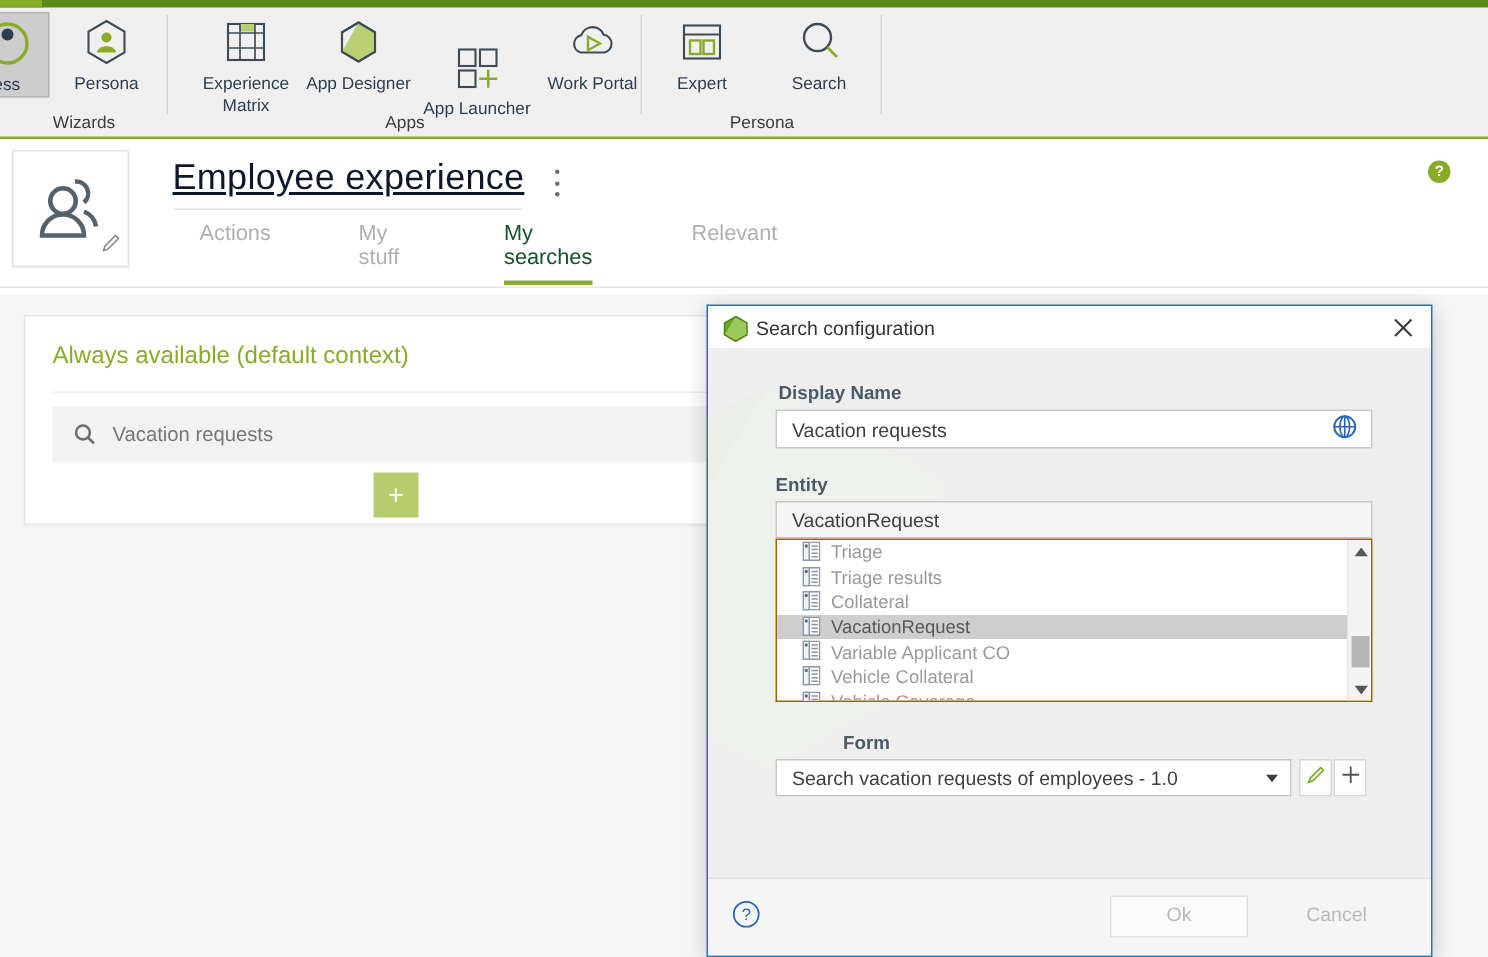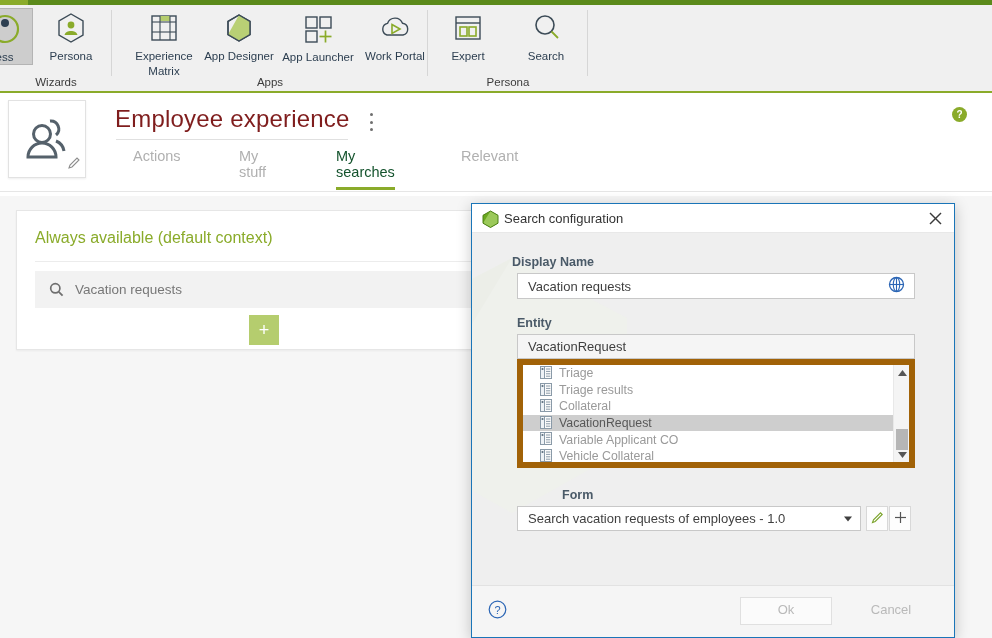--- a/index.html
+++ b/index.html
@@ -58,21 +58,21 @@
     background:#ffffff;
   }
   .avatar-box {
     position:absolute; left: 8px; top: 7px; width: 78px; height: 78px;
     background:#ffffff; border:1px solid #e2e2e2; box-sizing:border-box;
     box-shadow: 0 1px 2px rgba(0,0,0,.07);
   }
   .avatar-pencil { position:absolute; right:4px; bottom:3px; }
   .page-title {
     position:absolute; left:115px; top:12px;
-    font-size: 24px; color:#7f1d1d; font-weight: 400; letter-spacing:.2px;
+    font-size: 24px; color:#0f172a; font-weight: 400; letter-spacing:.2px;text-decoration:underline;
   }
   .title-kebab {
     position:absolute; left:364px; top:20px; width:14px; height:18px;
     display:flex; flex-direction:column; justify-content:space-between; align-items:center;
   }
   .title-kebab i { width:3px; height:3px; background:#6f6f6f; border-radius:50%; display:block; }
   .title-underline {
     position:absolute; left:116px; top:46px; width:232px; height:1px; background:#e0e0e0;
   }
   .tabs { position:absolute; left:116px; top:55px; height: 36px; }
@@ -174,21 +174,21 @@
   .txtinput {
     position:absolute; background:#ffffff; border:1px solid #c8c8c8; box-sizing:border-box;
     font-size:13px; color:#3f3f3f;
     display:flex; align-items:center;
   }
   .txtinput span.val { margin-left:10px; }
   .input-suffix-icon { position:absolute; right:9px; top:50%; transform:translateY(-50%); }
 
   .entity-box {
     position:absolute; left:45px; top:102px; width:398px; height:115px;
-    background:#ffffff; border:6px solid #a16207; box-sizing:border-box; overflow:hidden;
+    background:#ffffff; border:1px solid #a16207; box-sizing:border-box; overflow:hidden;
   }
   .entity-list { position:absolute; left:0; top:0; right:16px; bottom:0; overflow:hidden; }
   .entity-item {
     height:16.6px; display:flex; align-items:center; font-size:12.3px; color:#9a9a9a;
     padding-left:36px; box-sizing:border-box; position:relative;
   }
   .entity-item .ei-icon { position:absolute; left:17px; top:1px; }
   .entity-item.selected { background:#cecece; color:#585858; }
   .entity-scroll {
     position:absolute; right:0; top:0; width:16px; bottom:0; background:#f4f4f4;
@@ -271,21 +271,21 @@
           <span class="ric">
             <svg width="34" height="34" viewBox="0 0 34 34">
               <polygon points="17,4 28,10.5 28,23.5 17,30 6,23.5 6,10.5" fill="none" stroke="#3c4b57" stroke-width="1.4"></polygon>
               <path d="M17,4 L6,23.5 L17,30 L28,23.5 L28,10.5 Z" fill="#b5cd6e" opacity="0.95"></path>
               <polygon points="17,4 28,10.5 28,23.5 17,30 6,23.5 6,10.5" fill="none" stroke="#3c4b57" stroke-width="1.4"></polygon>
             </svg>
           </span>
           <span class="rlabel">App Designer</span>
         </div>
 
-        <div class="rbtn" style="left:150px; top:4px; width:112px;">
+        <div class="rbtn" style="left:150px; top:20px; width:112px;">
           <span class="ric">
             <svg width="34" height="34" viewBox="0 0 34 34">
               <rect x="5" y="5" width="11" height="11" fill="none" stroke="#3c4b57" stroke-width="1.4"></rect>
               <rect x="19" y="5" width="11" height="11" fill="none" stroke="#3c4b57" stroke-width="1.4"></rect>
               <rect x="5" y="19" width="11" height="11" fill="none" stroke="#3c4b57" stroke-width="1.4"></rect>
               <line x1="24.5" y1="18.5" x2="24.5" y2="30.5" stroke="#8aab2a" stroke-width="1.7"></line>
               <line x1="18.5" y1="24.5" x2="30.5" y2="24.5" stroke="#8aab2a" stroke-width="1.7"></line>
             </svg>
           </span>
           <span class="rlabel">App Launcher</span>
@@ -430,21 +430,21 @@
 
     <span class="dlg-watermark">
       <svg width="220" height="300" viewBox="0 0 220 300">
         <polygon points="60,20 175,80 175,210 60,275 -55,210 -55,80" fill="#e8eedf"></polygon>
         <polygon points="60,20 -55,210 60,275 175,210 175,80" fill="#f1f4ea"></polygon>
       </svg>
     </span>
 
     <div class="dlg-body">
 
-      <div class="field-label" style="left:40px; top:22px;">Display Name</div>
+      <div class="field-label" style="left:47px; top:22px;">Display Name</div>
       <div class="txtinput" style="left:45px; top:40px; width:398px; height:26px;">
         <span class="val" title="Display Name">Vacation requests</span>
         <span class="input-suffix-icon">
           <svg width="17" height="17" viewBox="0 0 17 17">
             <circle cx="8.5" cy="8.5" r="7" fill="none" stroke="#2c66b5" stroke-width="1.3"></circle>
             <ellipse cx="8.5" cy="8.5" rx="3.2" ry="7" fill="none" stroke="#2c66b5" stroke-width="1.1"></ellipse>
             <line x1="1.5" y1="8.5" x2="15.5" y2="8.5" stroke="#2c66b5" stroke-width="1.1"></line>
             <line x1="8.5" y1="1.2" x2="8.5" y2="15.8" stroke="#2c66b5" stroke-width="1.1"></line>
           </svg>
         </span>

